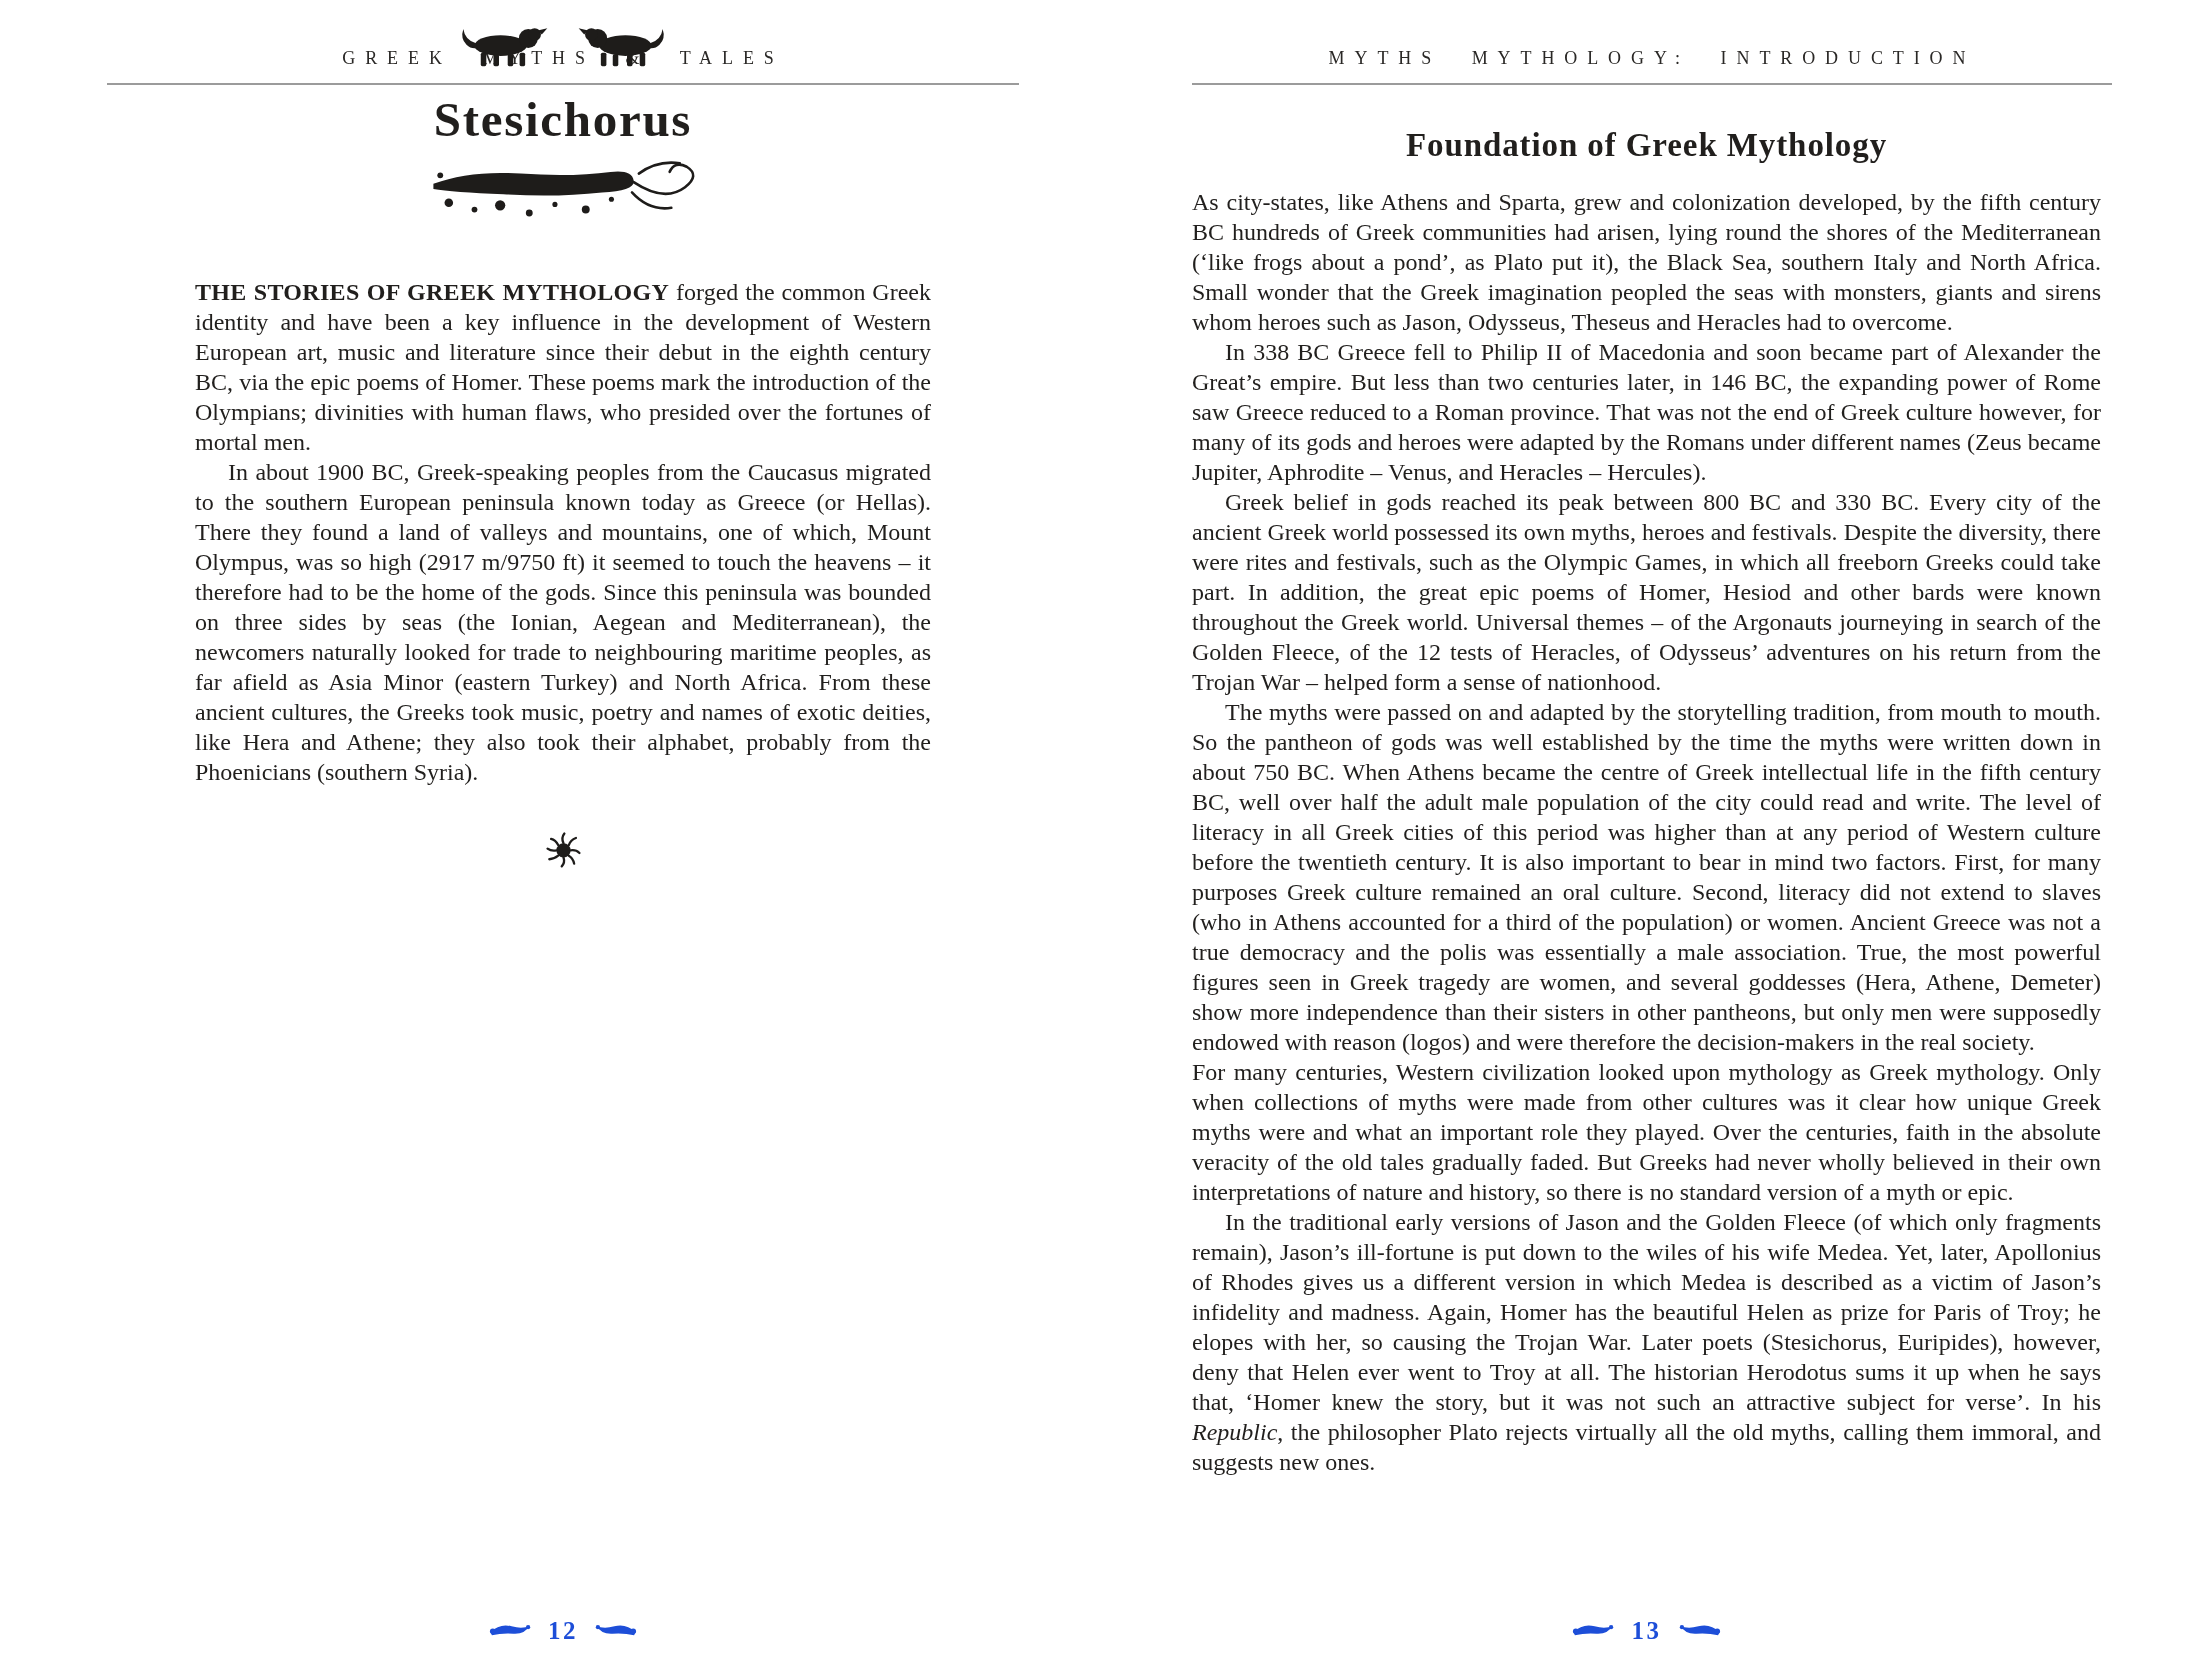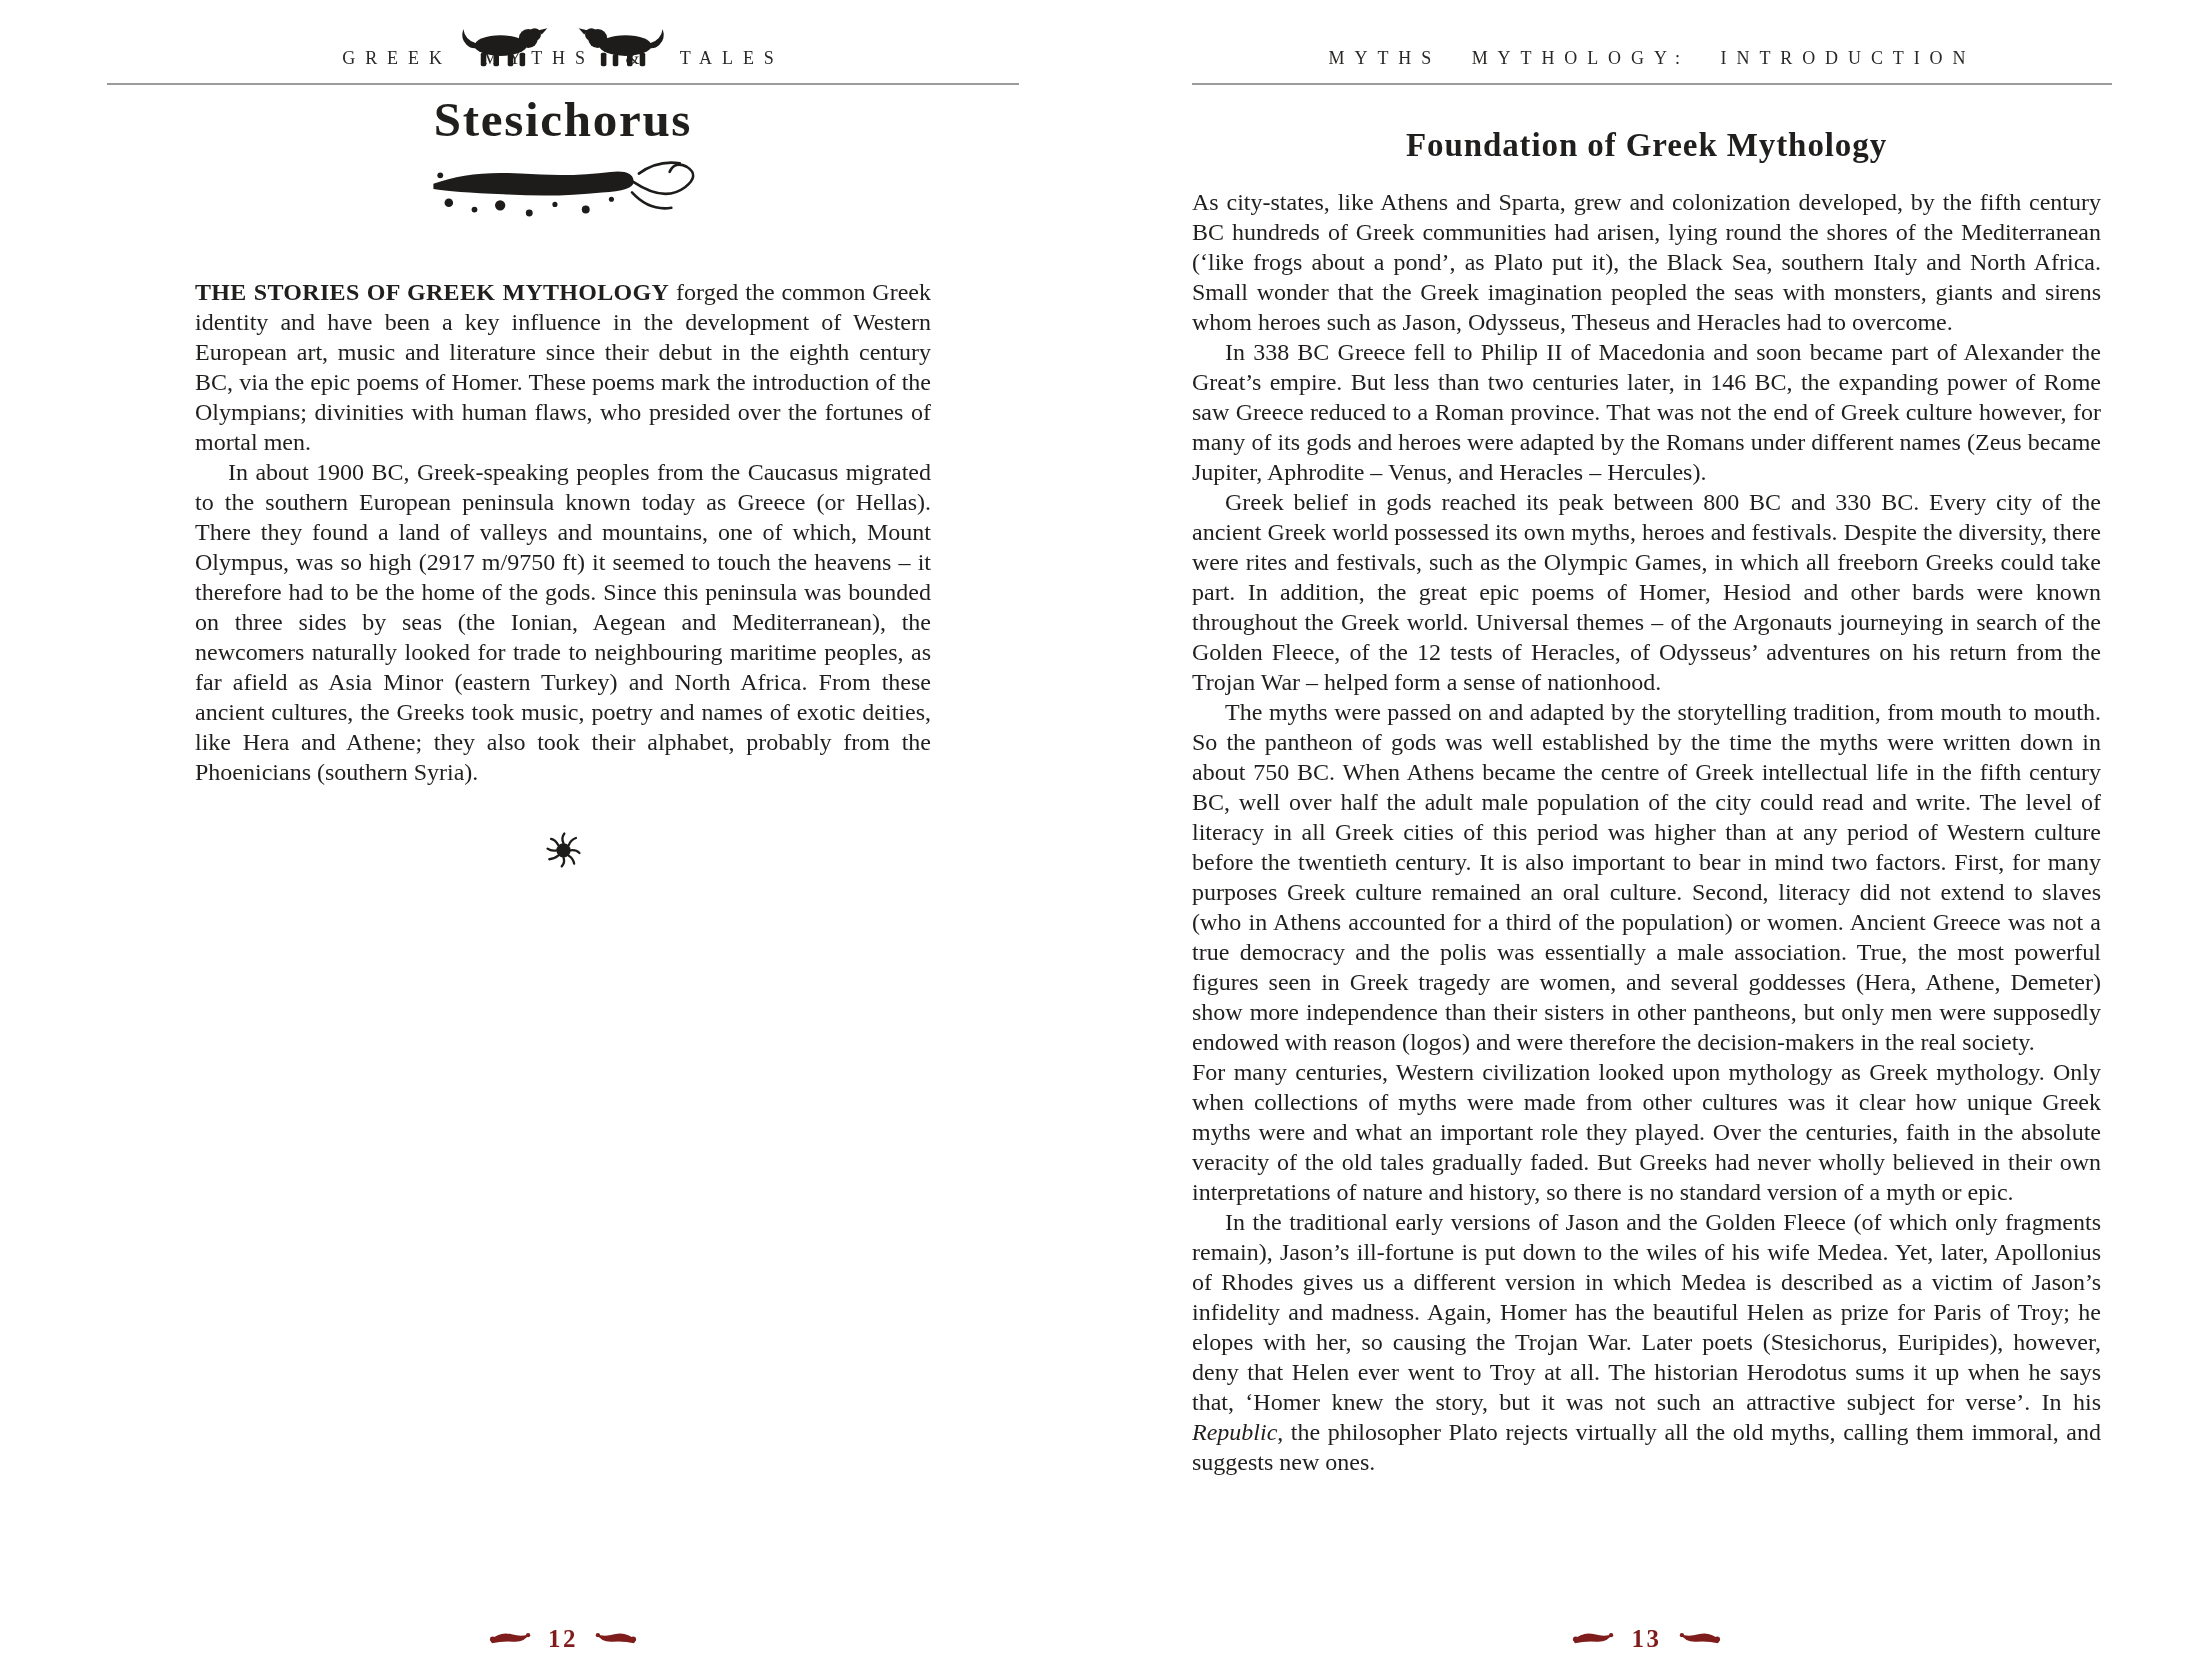--- a/index.html
+++ b/index.html
@@ -64,23 +64,23 @@
   
   .section-head {
     margin: 0 0 22px; text-align: center;
     font-size: 33px; font-weight: 700; letter-spacing: 0.9px; line-height: 1.15;
   }
   .section-head.first  { margin-top: 127px; }
   .section-head.second { margin-top: 38px; }
 
   
   .folio {
-    position: absolute; bottom: 23px;
+    position: absolute; bottom: 31px;
     display: flex; align-items: center; justify-content: center; gap: 15.4px;
-    color: #7f1d1d;
+    color: #1d4ed8;
   }
   .page-left  .folio { left: 195px; width: 736px; }
   .page-right .folio { left: 96px; width: 909px; }
   .folio-num { font-size: 25px; font-weight: bold; letter-spacing: 2.6px; }
   .leaf { width: 46px; height: 20.5px; }
   .leaf.mirror { transform: scaleX(-1); }
 
   .defs-holder { position: absolute; width: 0; height: 0; overflow: hidden; }
 </style>
 </head>

